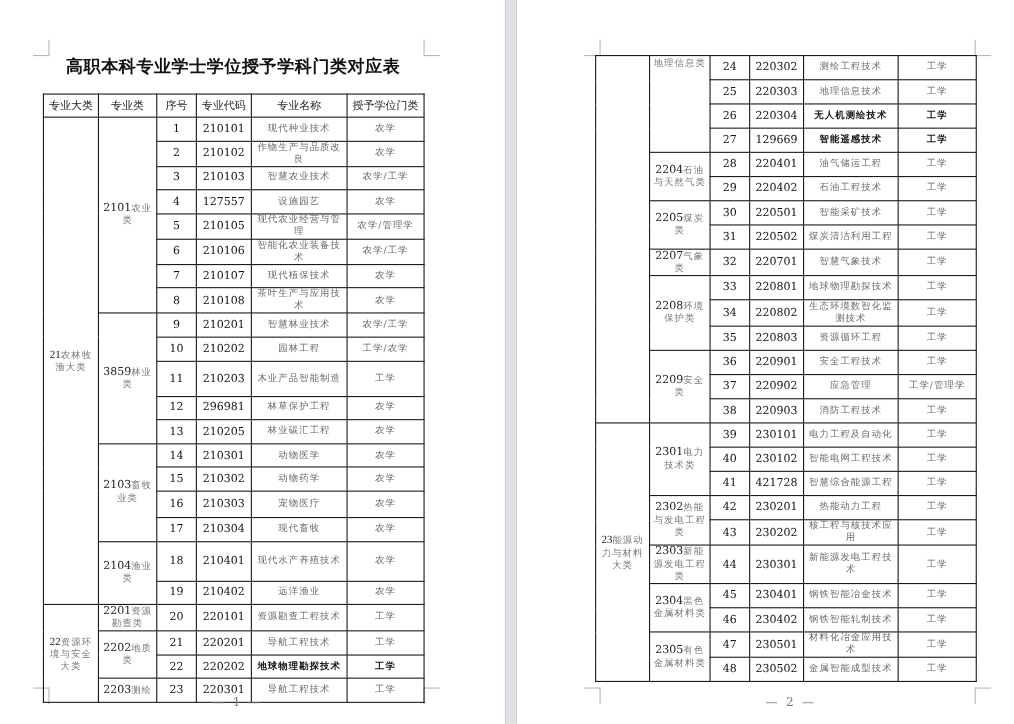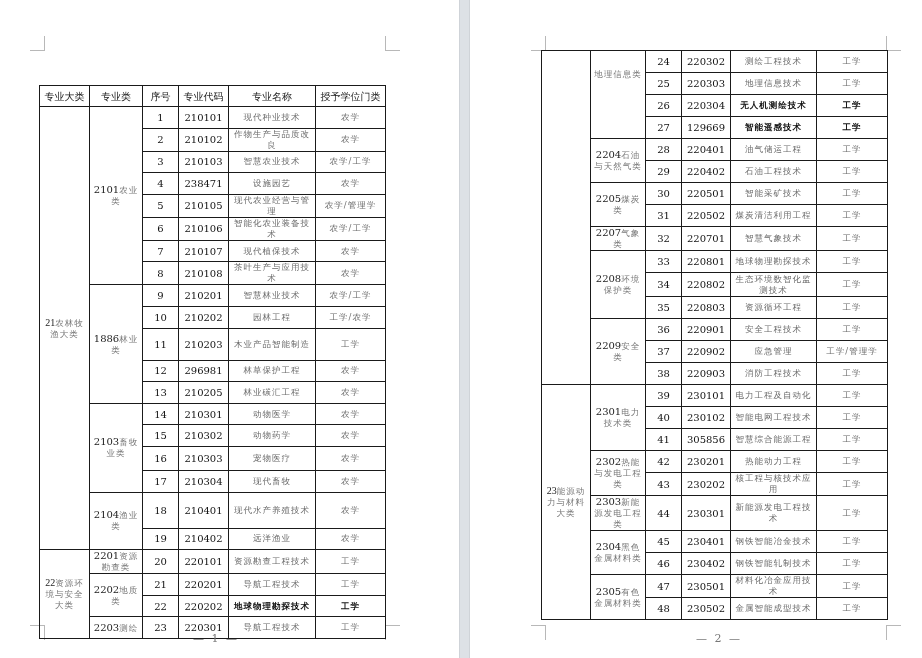--- a/index.html
+++ b/index.html
@@ -42,20 +42,21 @@
 </style>
 </head>
 <body>
 
 <div id="page1" class="page">
   <div class="corner c-tl" style="left:30px;top:36px;"></div>
   <div class="corner c-tr" style="left:385px;top:36px;"></div>
   <div class="corner c-bl" style="left:30px;top:625px;"></div>
   <div class="corner c-br" style="left:385px;top:625px;"></div>
 
+  <div class="doc-title">高职本科专业学士学位授予学科门类对应表</div>
 
   <table id="table1" class="grid">
     <colgroup>
       <col style="width:50px">
         <col style="width:53px">
         <col style="width:36px">
         <col style="width:50px">
         <col style="width:87px">
         <col style="width:70px">
     </colgroup>
@@ -84,21 +85,21 @@
       <td class="deg">农学</td>
     </tr>
     <tr style="height:21.6px">
       <td class="num">3</td>
       <td class="num">210103</td>
       <td class="name">智慧农业技术</td>
       <td class="deg">农学/工学</td>
     </tr>
     <tr style="height:21.6px">
       <td class="num">4</td>
-      <td class="num">238471</td>
+      <td class="num">127557</td>
       <td class="name">设施园艺</td>
       <td class="deg">农学</td>
     </tr>
     <tr style="height:21.6px">
       <td class="num">5</td>
       <td class="num">210105</td>
       <td class="name">现代农业经营与管理</td>
       <td class="deg">农学/管理学</td>
     </tr>
     <tr style="height:21.6px">
@@ -114,21 +115,21 @@
       <td class="deg">农学</td>
     </tr>
     <tr style="height:21.6px">
       <td class="num">8</td>
       <td class="num">210108</td>
       <td class="name">茶叶生产与应用技术</td>
       <td class="deg">农学</td>
     </tr>
 
     <tr style="height:21.6px">
-      <td class="grp" rowspan="5"><span class="code">1886</span><span>林业类</span></td>
+      <td class="grp" rowspan="5"><span class="code">3859</span><span>林业类</span></td>
       <td class="num">9</td>
       <td class="num">210201</td>
       <td class="name">智慧林业技术</td>
       <td class="deg">农学/工学</td>
     </tr>
     <tr style="height:21.6px">
       <td class="num">10</td>
       <td class="num">210202</td>
       <td class="name">园林工程</td>
       <td class="deg">工学/农学</td>
@@ -243,21 +244,21 @@
       <col style="width:55px">
       <col style="width:36px">
       <col style="width:49px">
       <col style="width:86px">
       <col style="width:71px">
   </colgroup>
 
   <tbody>
       <tr style="height:22px">
     <td class="cat" rowspan="15"><span class="code"></span><span></span></td>
-    <td class="grp" rowspan="4" style="vertical-align:top;padding-top:17px;"><span class="code"></span><span>地理信息类</span></td>
+    <td class="grp" rowspan="4" style="vertical-align:top;padding-top:1px;"><span class="code"></span><span>地理信息类</span></td>
     <td class="num">24</td>
     <td class="num">220302</td>
     <td class="name">测绘工程技术</td>
     <td class="deg">工学</td>
   </tr>
   <tr style="height:22px">
     <td class="num">25</td>
     <td class="num">220303</td>
     <td class="name">地理信息技术</td>
     <td class="deg">工学</td>
@@ -360,21 +361,21 @@
     <td class="deg">工学</td>
   </tr>
   <tr style="height:22px">
     <td class="num">40</td>
     <td class="num">230102</td>
     <td class="name">智能电网工程技术</td>
     <td class="deg">工学</td>
   </tr>
   <tr style="height:22px">
     <td class="num">41</td>
-    <td class="num">305856</td>
+    <td class="num">421728</td>
     <td class="name">智慧综合能源工程</td>
     <td class="deg">工学</td>
   </tr>
 
   <tr style="height:22px">
     <td class="grp" rowspan="2"><span class="code">2302</span><span>热能与发电工程类</span></td>
     <td class="num">42</td>
     <td class="num">230201</td>
     <td class="name">热能动力工程</td>
     <td class="deg">工学</td>

